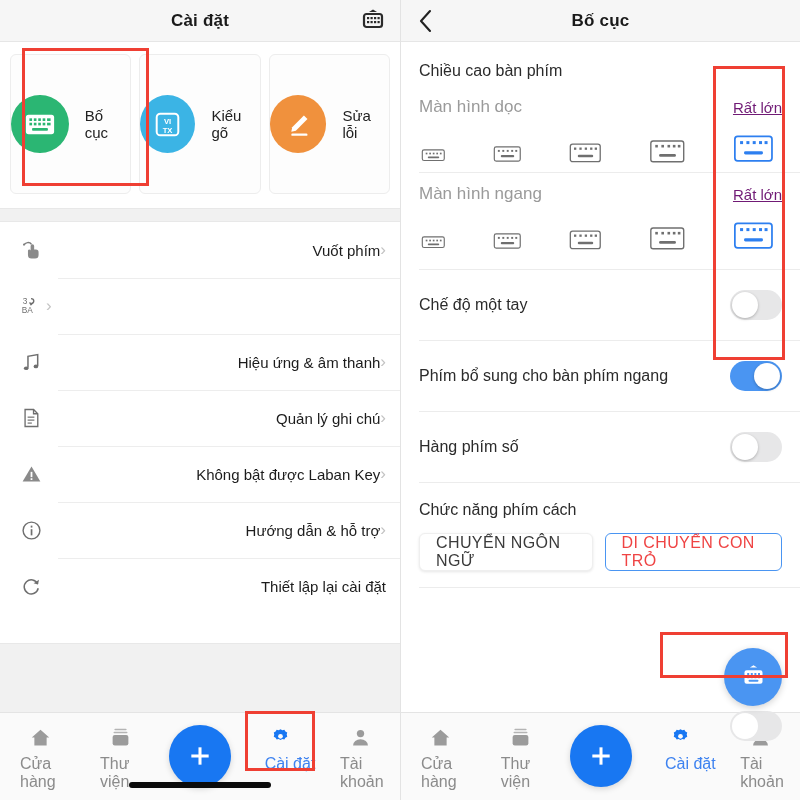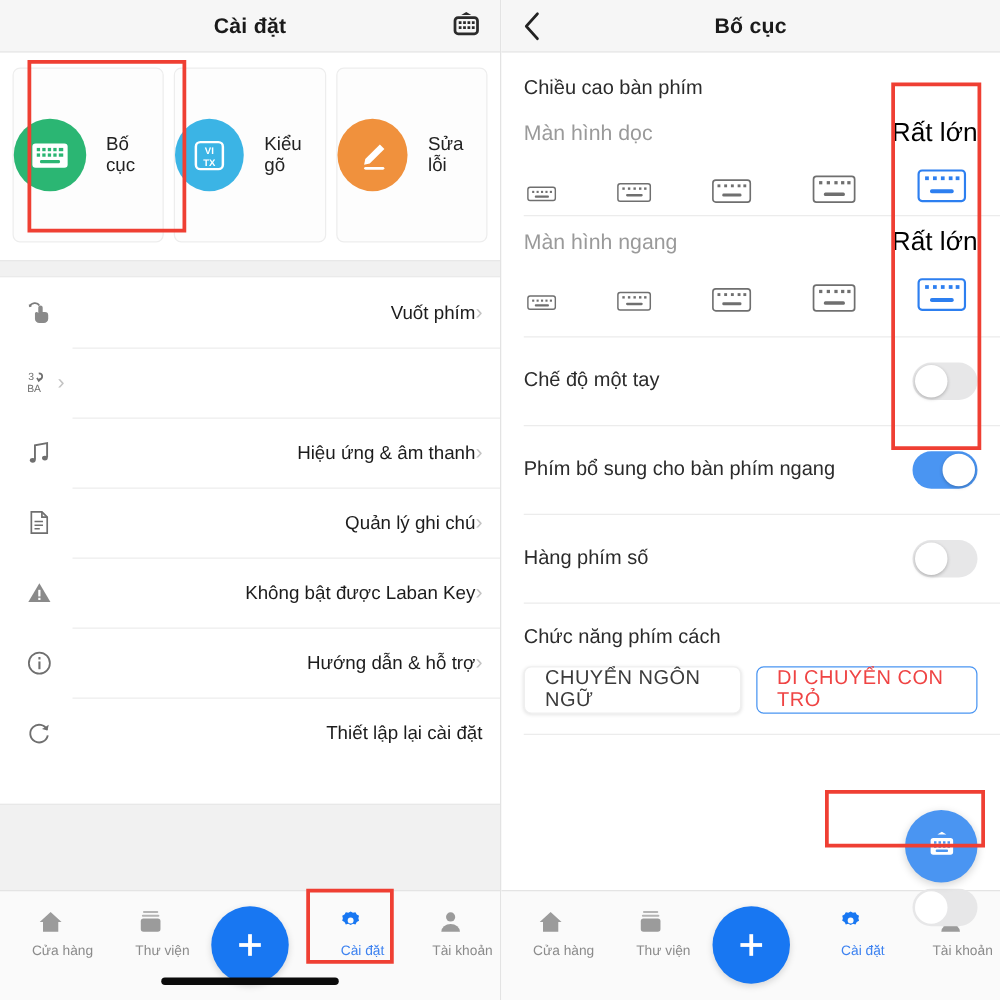--- a/index.html
+++ b/index.html
@@ -50,39 +50,39 @@
   .filler { background: #f1f1f1; border-top: 1px solid #e8e8e8; }
 
   
   .tabbar {
     position: absolute; left: 0; right: 0; bottom: 0; height: 88px;
     background: #fafafa; border-top: 1px solid #e4e4e4;
     display: flex; align-items: flex-start; padding-top: 12px;
   }
   .tab { flex: 1; display: flex; flex-direction: column; align-items: center; gap: 6px; cursor: pointer; }
   .tab-icon { height: 24px; display: flex; align-items: center; justify-content: center; }
-  .tab-label { font-size: 11px; color: #8b8b8b; margin-left: 20px; }
+  .tab-label { font-size: 16px; color: #8b8b8b; margin-left: 20px; }
   .tab.active .tab-label { color: #3d82f0; }
   .fab-plus {
     position: absolute; left: 50%; transform: translateX(-50%); top: 12px;
     width: 62px; height: 62px; border-radius: 50%; background: #1877F2;
     display: flex; align-items: center; justify-content: center; cursor: pointer;
     box-shadow: 0 2px 6px rgba(0,0,0,.15);
   }
   .home-indicator {
     position: absolute; left: 50%; transform: translateX(-50%); bottom: 12px;
     width: 142px; height: 6px; background: #0b0b0b; border-radius: 3px;
   }
 
   
   .sec-title { font-size: 16px; color: #2b2b2b; padding: 20px 18px 6px 18px; }
   .size-block { padding: 0 18px; }
   .size-head { display: flex; align-items: center; justify-content: space-between; height: 42px; }
   .size-head-label { font-size: 17px; color: #9a9a9a; }
-  .size-head-value { font-size: 21px; color: #000000; }
+  .size-head-value { font-size: 15px; color: #701a75; text-decoration: underline; }
   .size-opts { display: flex; align-items: flex-end; justify-content: space-between; height: 44px; padding: 0 8px 8px 2px; }
   .kb-opt { cursor: pointer; display: flex; align-items: flex-end; justify-content: center; }
   .divider-full { height: 1px; background: #ececec; margin-left: 18px; }
 
   .srow { display: flex; align-items: center; justify-content: space-between; height: 70px; padding: 0 18px; }
   .srow-label { font-size: 16px; color: #2b2b2b; }
   .toggle { width: 52px; height: 30px; border-radius: 15px; position: relative; cursor: pointer; }
   .toggle.off { background: #e7e7e8; }
   .toggle.on { background: #4a95f2; }
   .knob { position: absolute; top: 2px; width: 26px; height: 26px; border-radius: 50%; background: #fff; box-shadow: 0 1px 3px rgba(0,0,0,.25); }

